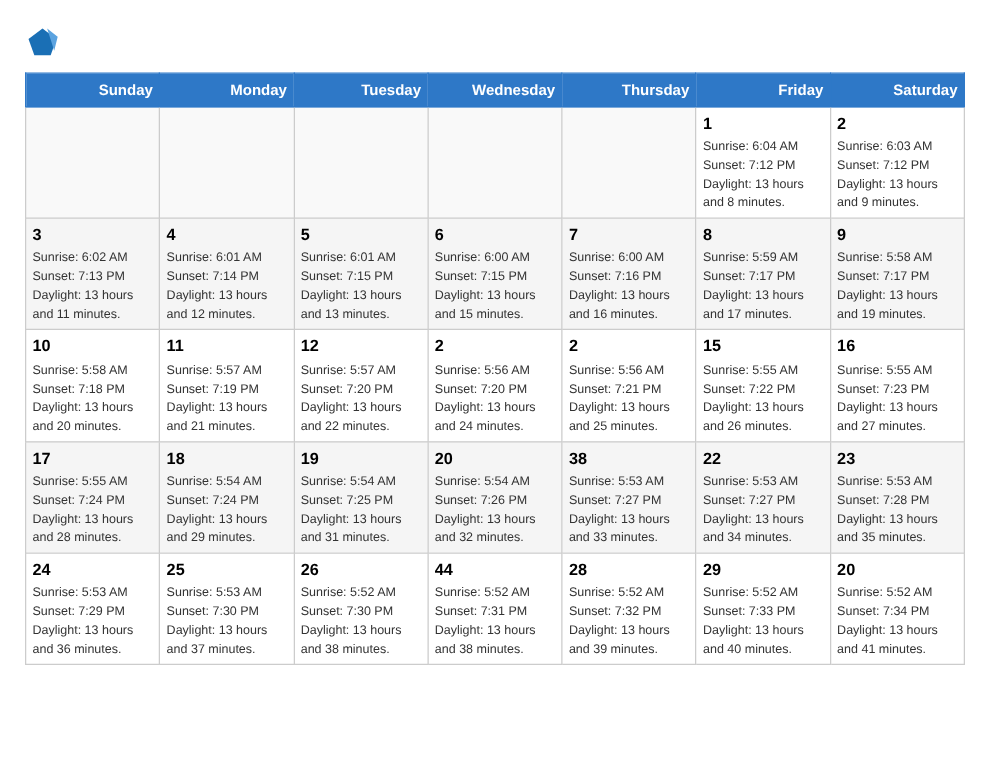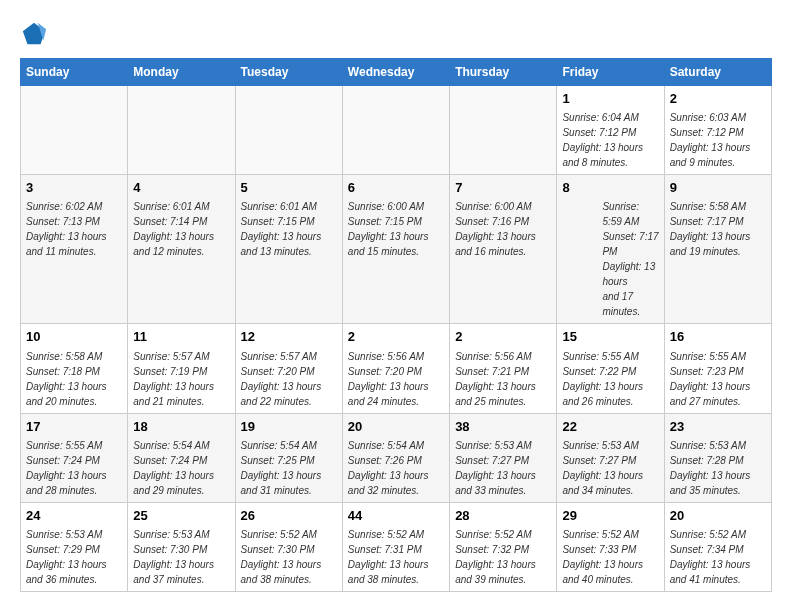--- a/index.html
+++ b/index.html
@@ -45,21 +45,21 @@
       color: #555;
     }
     .calendar-table {
       width: 100%;
       border-collapse: collapse;
       font-size: 11px;
     }
     .calendar-table thead tr th {
       background-color: #2e78c7;
       color: #fff;
-      text-align: left;
+      text-align: right;
       padding: 6px 5px;
       font-size: 12px;
       font-weight: bold;
       border: 1px solid #2e78c7;
     }
     .calendar-table tbody tr td {
       border: 1px solid #ccc;
       vertical-align: top;
       padding: 4px 5px;
       width: calc(100% / 7);
@@ -73,21 +73,20 @@
     .day-number {
       font-weight: bold;
       font-size: 13px;
       display: block;
       margin-bottom: 2px;
     }
     .day-info {
       font-size: 10px;
       color: #333;
       line-height: 1.5;
-      font-style: italic;
     }
     .empty-cell {
       background: #f9f9f9 !important;
     }
   </style>
 </head>
 <body>
 
 <div class="header-section">
   <div class="logo">
@@ -171,21 +170,21 @@
         </td>
         <td>
           <span class="day-number">7</span>
           <div class="day-info" style="white-space: pre-line;">Sunrise: 6:00 AM
 Sunset: 7:16 PM
 Daylight: 13 hours
 and 16 minutes.</div>
         </td>
         <td>
           <span class="day-number">8</span>
-          <div class="day-info" style="white-space: pre-line; margin-left: 40px;">Sunrise: 5:59 AM
+          <div class="day-info" style="white-space: pre-line;">Sunrise: 5:59 AM
 Sunset: 7:17 PM
 Daylight: 13 hours
 and 17 minutes.</div>
         </td>
         <td>
           <span class="day-number">9</span>
           <div class="day-info" style="white-space: pre-line;">Sunrise: 5:58 AM
 Sunset: 7:17 PM
 Daylight: 13 hours
 and 19 minutes.</div>

